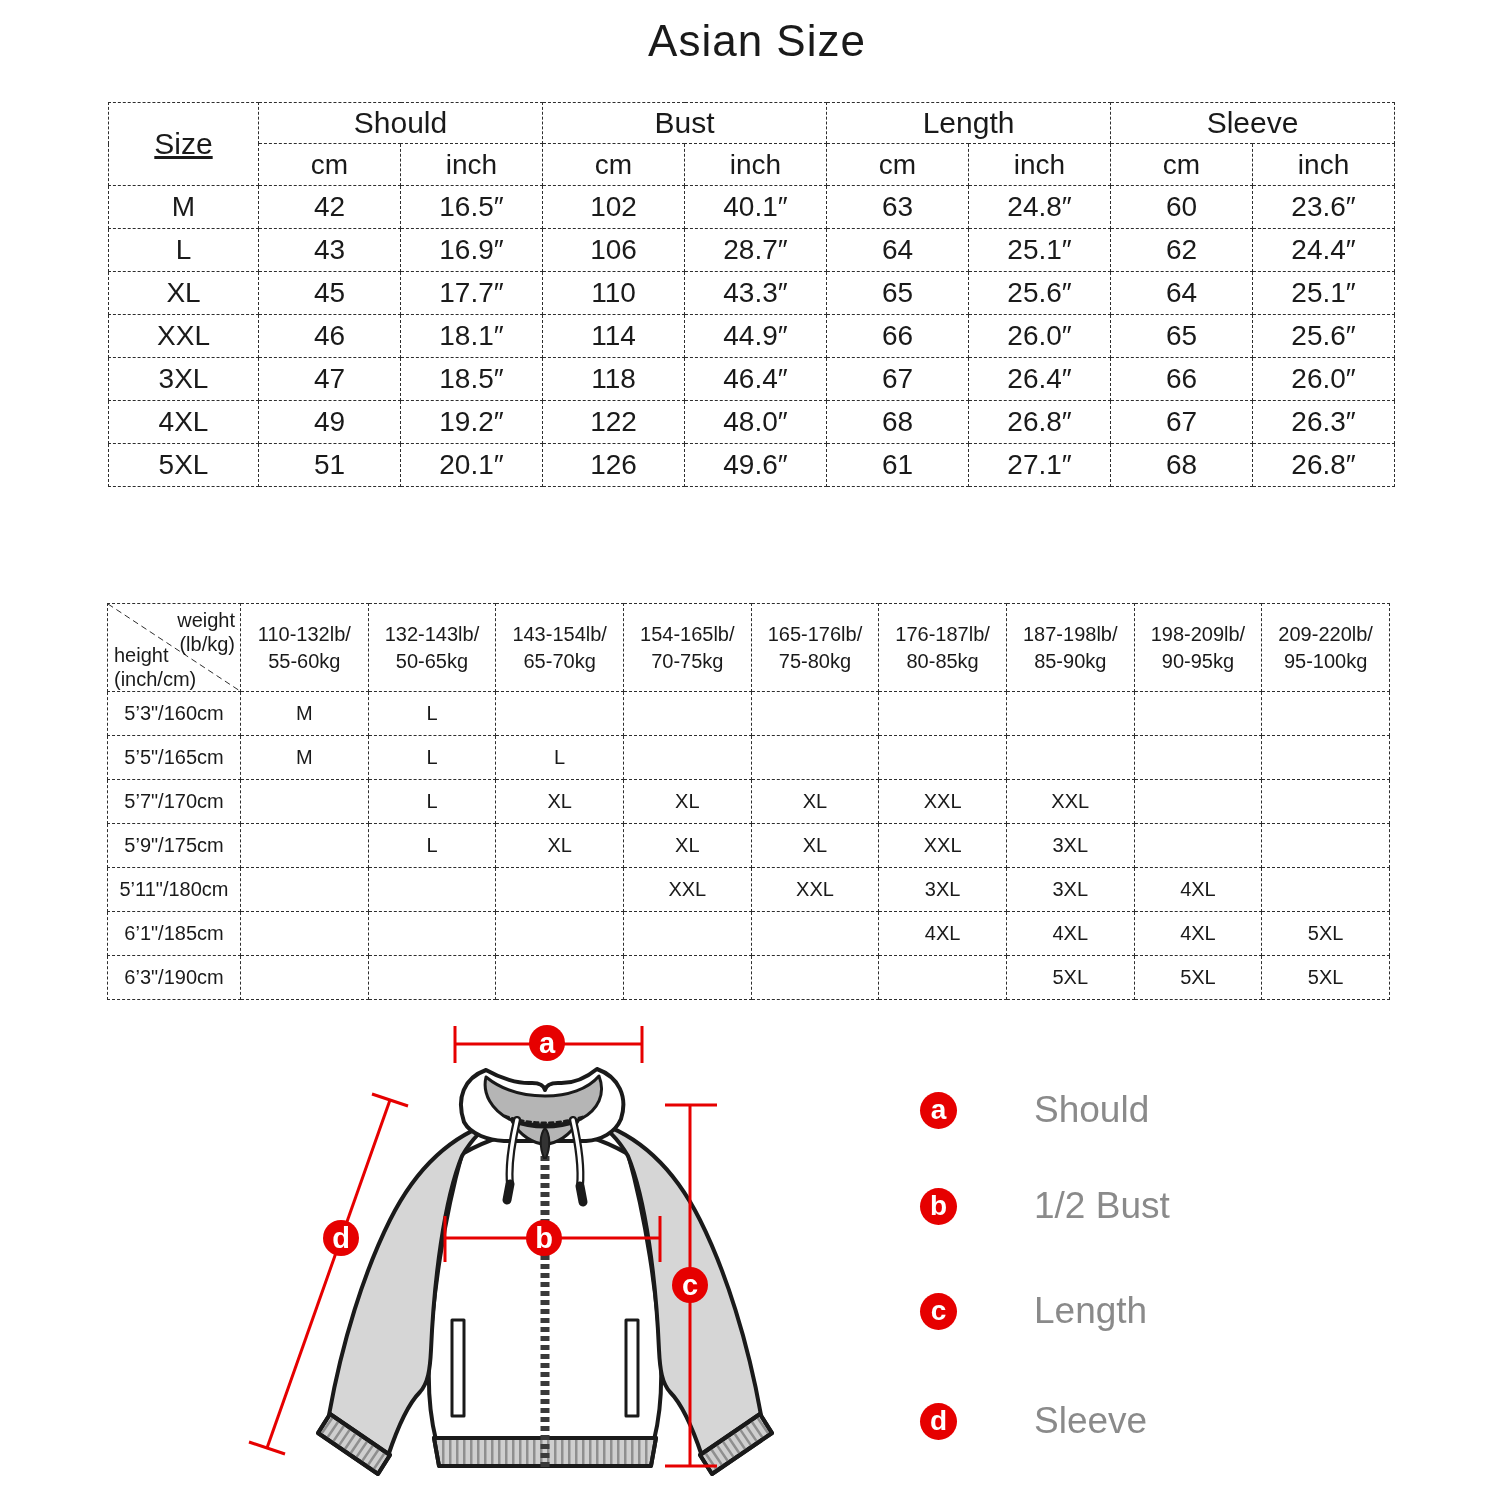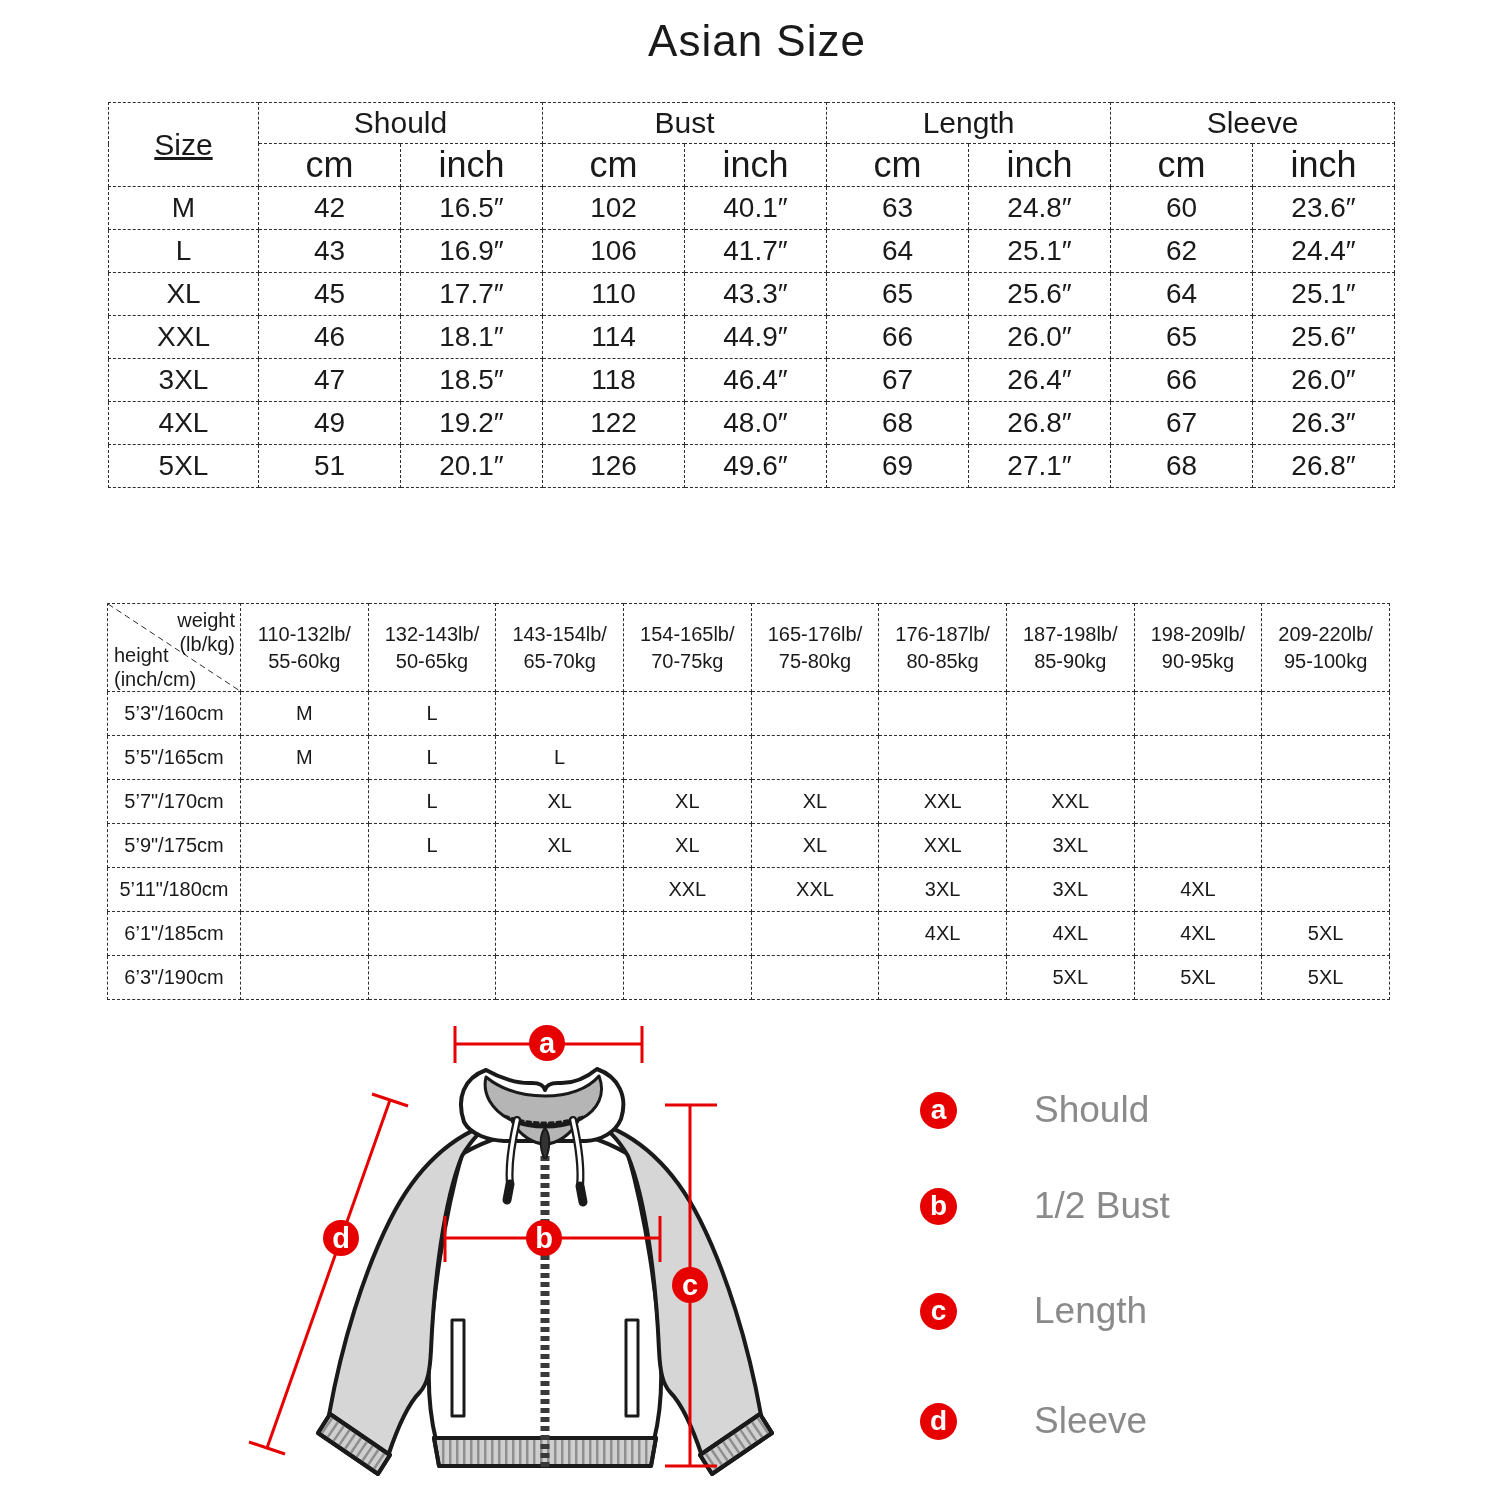--- a/index.html
+++ b/index.html
@@ -12,21 +12,21 @@
     position:absolute; top:16px; left:0; width:100%;
     text-align:center; font-size:44px; font-weight:400; letter-spacing:1px;margin-left:7px;
   }
   table { border-collapse:collapse; table-layout:fixed; text-align:center; }
   th, td { border:1.5px dashed #2e2e2e; font-weight:400; padding:0; vertical-align:middle; }
 
   
   .size-table { position:absolute; left:108px; top:102px; width:1286px; }
   .size-table .group-row th { height:41px; font-size:30px; }
   .size-table .size-corner { font-size:33px;text-decoration:underline; }
-  .size-table .units-row th { height:42px; font-size:36px; }
+  .size-table .units-row th { height:42px; font-size:28px; }
   .size-table tbody th, .size-table tbody td { height:43px; font-size:28px; }
 
   
   .fit-table { position:absolute; left:107px; top:603px; width:1283px; font-size:20px; }
   .fit-table thead th { height:88px; line-height:1.35; }
   .fit-table tbody th, .fit-table tbody td { height:44px; font-size:20px; }
   .corner-cell { position:relative; }
   .corner-cell svg.diag { position:absolute; left:0; top:0; width:100%; height:100%; }
   .corner-weight { position:absolute; top:4px; right:5px; text-align:right; line-height:1.2; }
   .corner-height { position:absolute; bottom:0; left:6px; text-align:left; line-height:1.2; }
@@ -89,21 +89,21 @@
         <td>63</td>
         <td>24.8″</td>
         <td>60</td>
         <td>23.6″</td>
       </tr>
       <tr>
         <th>L</th>
         <td>43</td>
         <td>16.9″</td>
         <td>106</td>
-        <td>41.7″</td>
+        <td>28.7″</td>
         <td>64</td>
         <td>25.1″</td>
         <td>62</td>
         <td>24.4″</td>
       </tr>
       <tr>
         <th>XL</th>
         <td>45</td>
         <td>17.7″</td>
         <td>110</td>
@@ -145,21 +145,21 @@
         <td>26.8″</td>
         <td>67</td>
         <td>26.3″</td>
       </tr>
       <tr>
         <th>5XL</th>
         <td>51</td>
         <td>20.1″</td>
         <td>126</td>
         <td>49.6″</td>
-        <td>69</td>
+        <td>61</td>
         <td>27.1″</td>
         <td>68</td>
         <td>26.8″</td>
       </tr>
     </tbody>
 </table>
 
 <table class="fit-table">
   <colgroup>
     <col style="width:133px">

